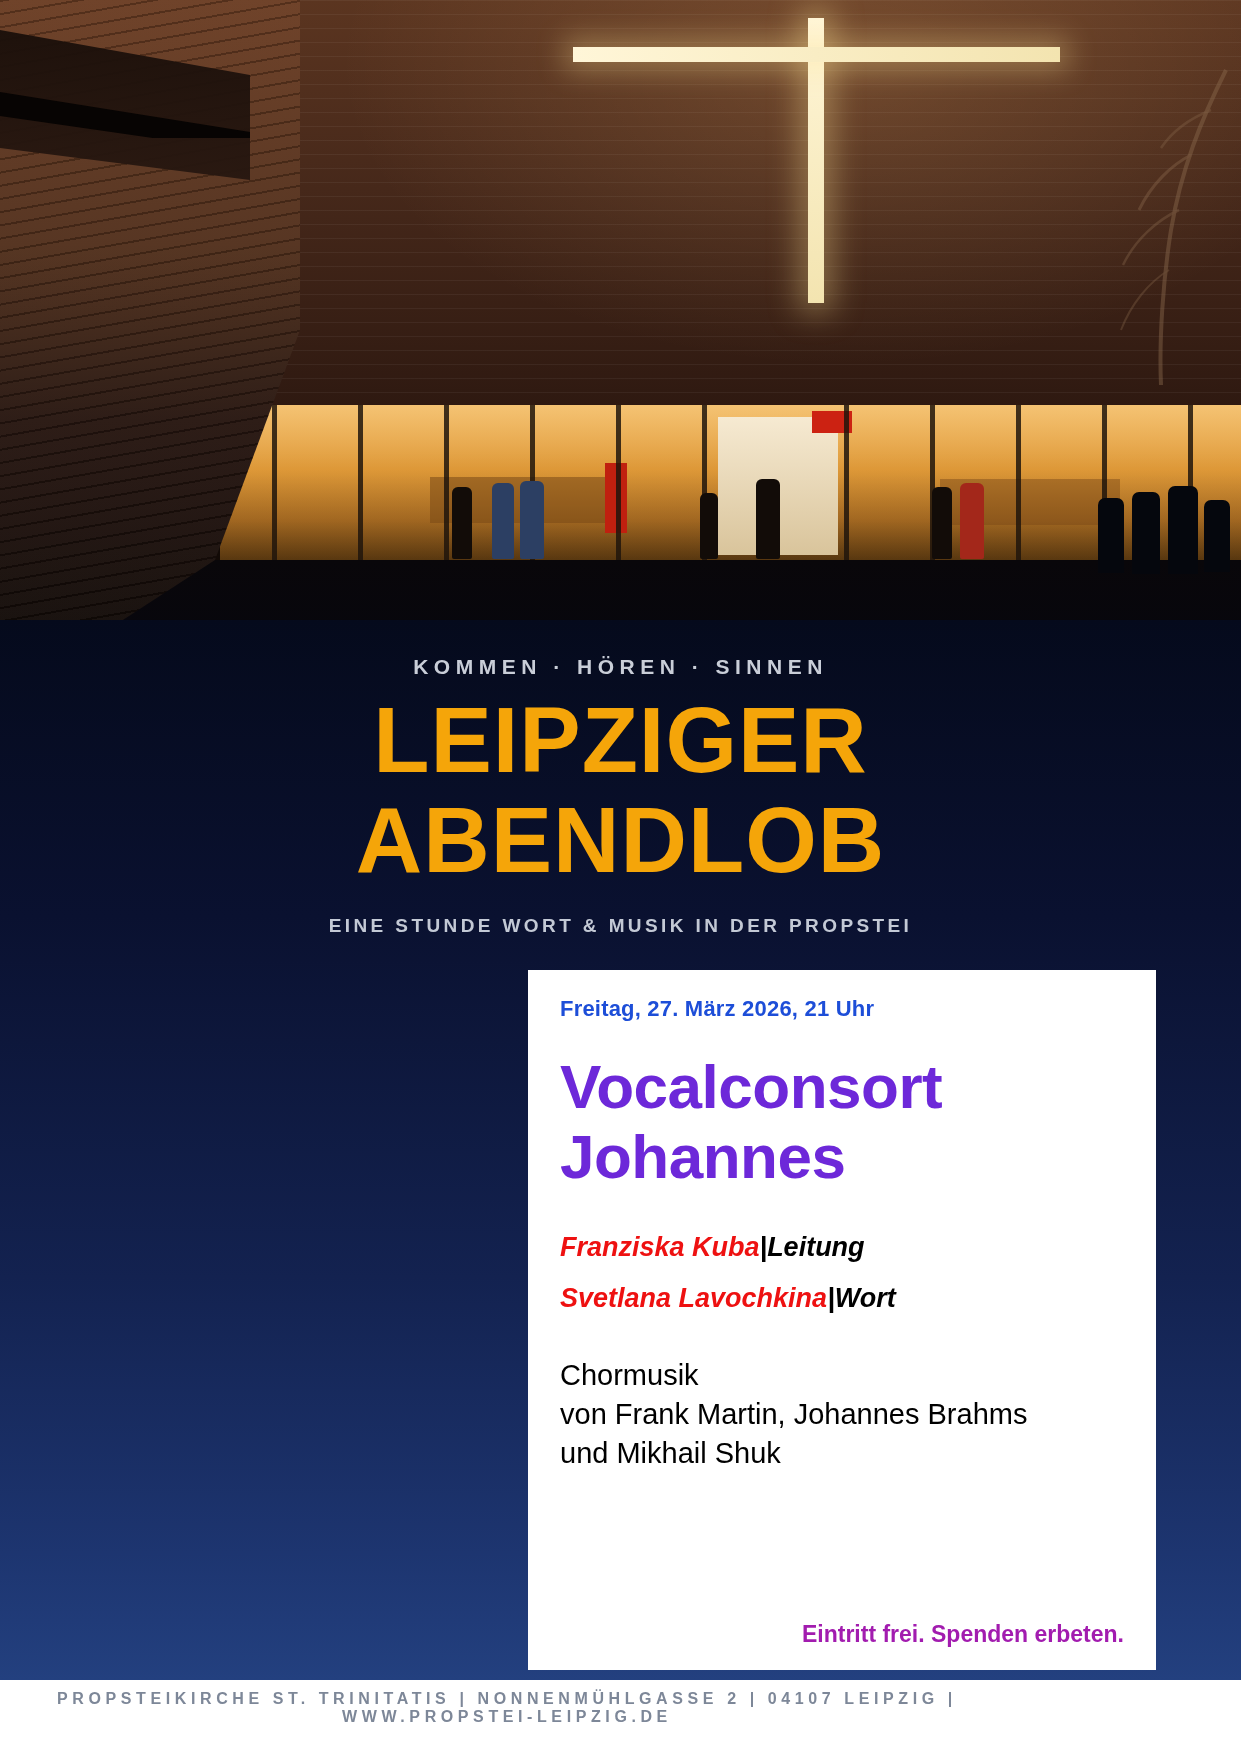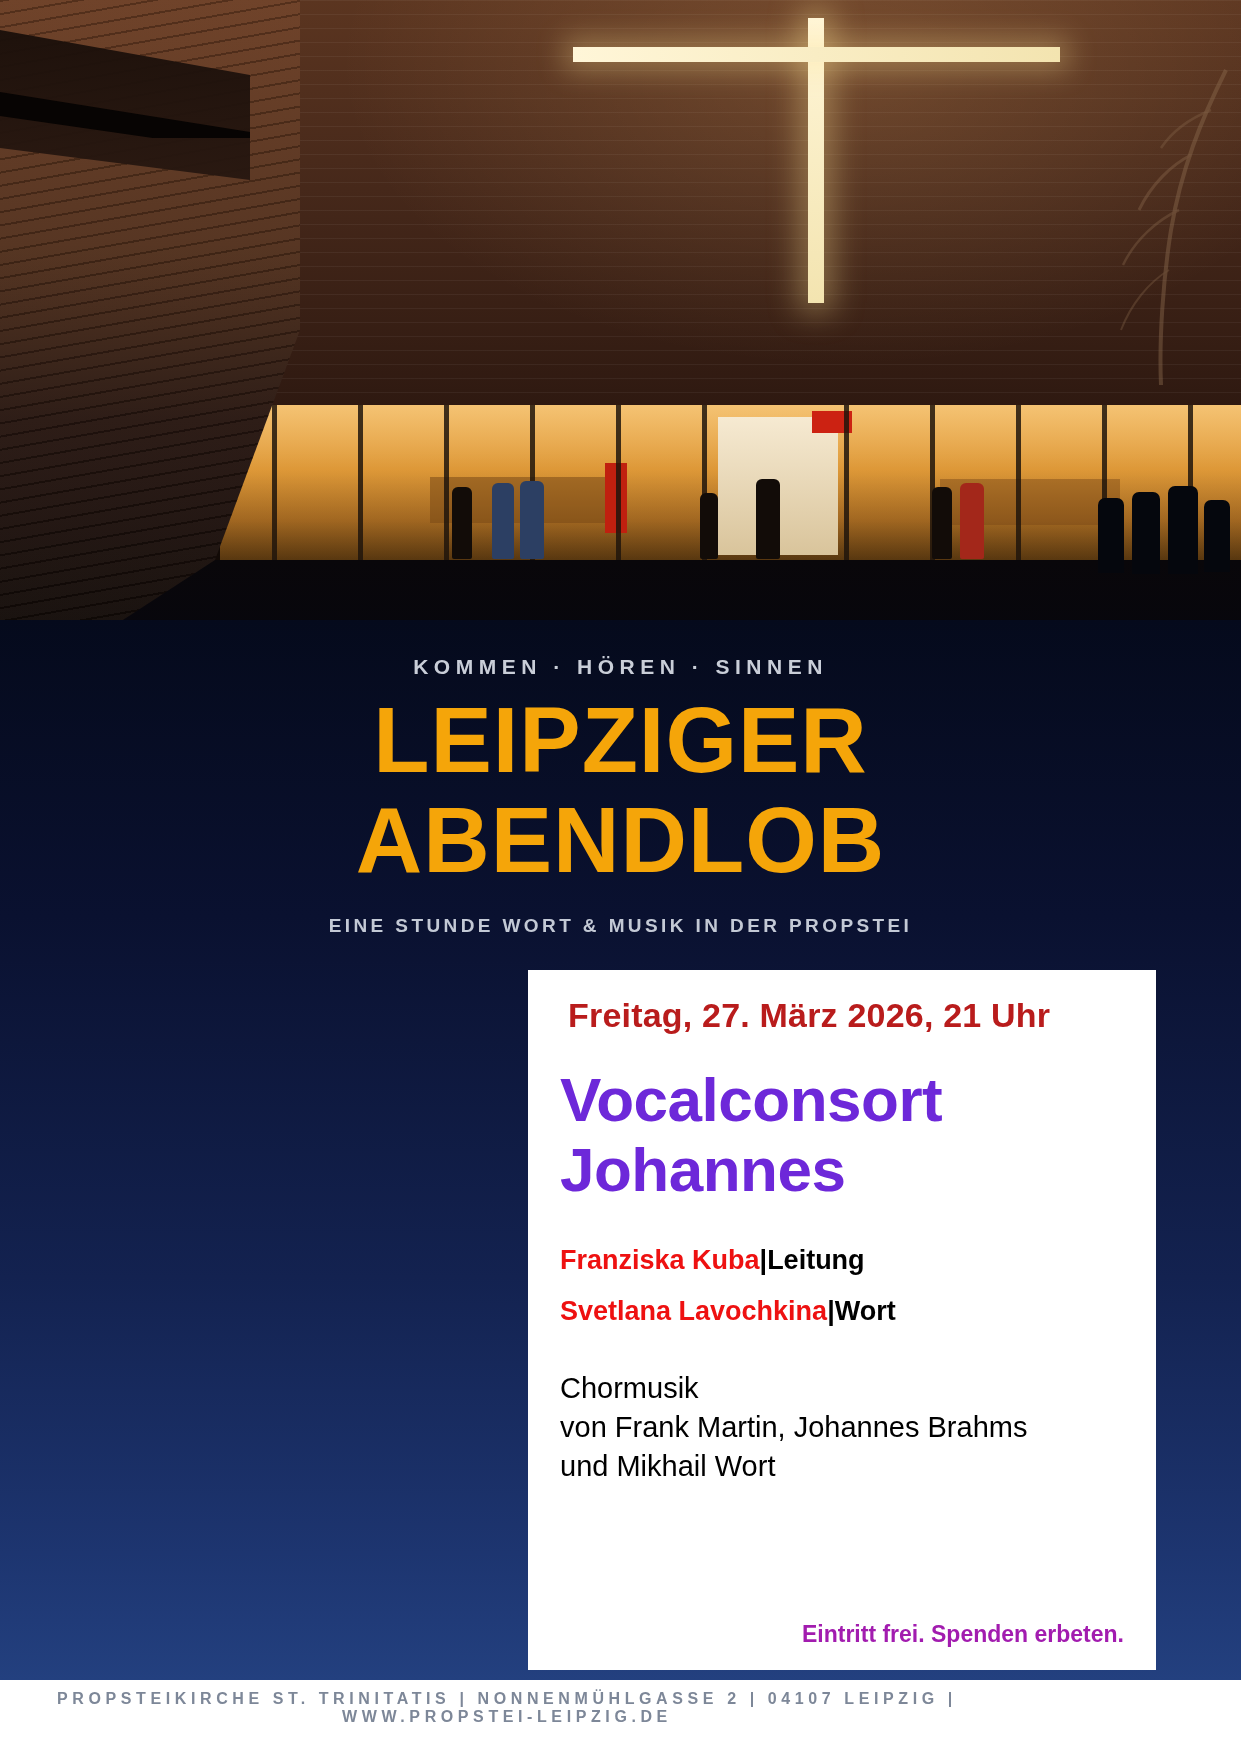--- a/index.html
+++ b/index.html
@@ -262,39 +262,40 @@
     position: absolute;
     left: 528px;
     top: 970px;
     width: 628px;
     height: 700px;
     background: #ffffff;
     box-sizing: border-box;
     padding: 26px 32px 0 32px;
   }
   .card-date {
-    font-size: 34px;
-    font-weight: bold;
-    color: #b91c1c;
-    margin: 0 0 6px 8px;
+    font-size: 22px;
+    font-weight: bold;
+    color: #1d4ed8;
+    margin: 0 0 6px 0;
     letter-spacing: 0.2px;
   }
   .card-ensemble {
     font-size: 62px;
     line-height: 70px;
     font-weight: bold;
     color: #6d28d9;
     margin: 30px 0 0 0;
     letter-spacing: -0.5px;
   }
   .credit {
     font-size: 27px;
     font-weight: bold;
     margin-top: 40px;
     color: #000000;
+    font-style: italic;
   }
   .credit .name { color: #ee1111; }
   .credit .sep { color: #000000; font-weight: bold; }
   .credit.second { margin-top: 20px; }
   .card-program {
     margin-top: 42px;
     font-size: 29px;
     line-height: 39px;
     color: #000000;
   }
@@ -411,21 +412,21 @@
       <span class="name">Franziska Kuba</span><span class="sep">|</span><span>Leitung</span>
     </div>
 
     <div class="credit second">
       <span class="name">Svetlana Lavochkina</span><span class="sep">|</span><span>Wort</span>
     </div>
 
     <div class="card-program">
       <div>Chormusik</div>
       <div>von Frank Martin, Johannes Brahms</div>
-      <div>und Mikhail Wort</div>
+      <div>und Mikhail Shuk</div>
     </div>
 
     <div class="card-footer">Eintritt frei. Spenden erbeten.</div>
   </div>
 
   <div class="footbar"></div>
   <div class="footbar-text">PROPSTEIKIRCHE ST. TRINITATIS | NONNENMÜHLGASSE 2 | 04107 LEIPZIG | WWW.PROPSTEI-LEIPZIG.DE</div>
 
 </div>
 

